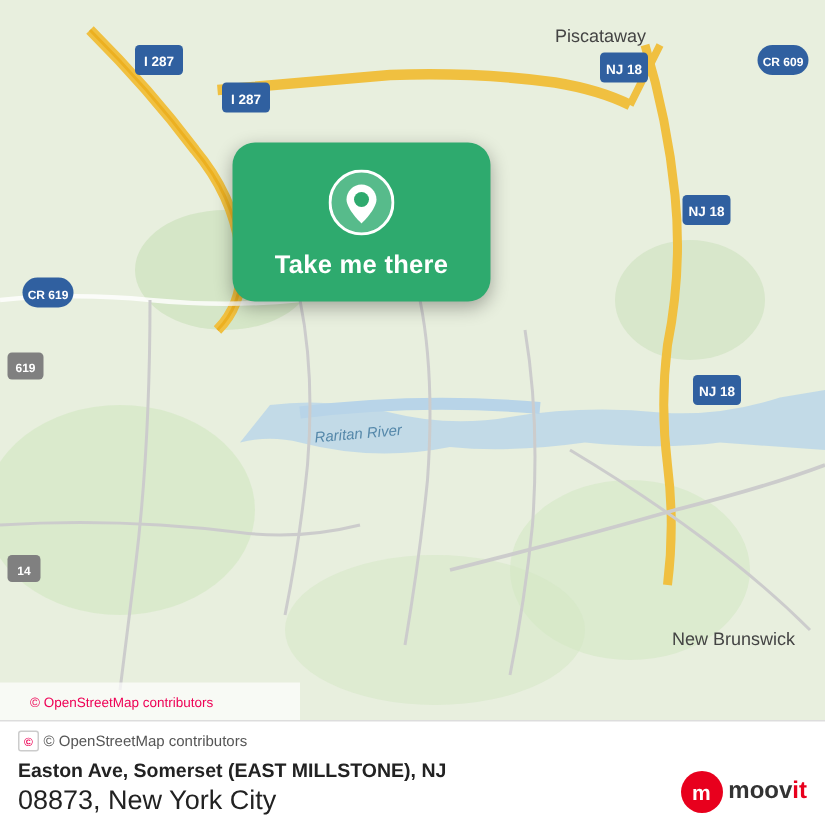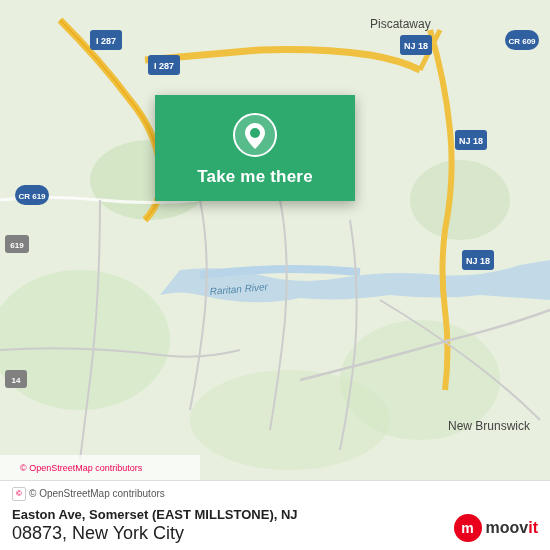--- a/index.html
+++ b/index.html
@@ -25,23 +25,23 @@
       position: absolute;
       top: 0; left: 0;
       width: 100%; height: 100%;
     }
 
     
     #location-card {
       position: absolute;
       top: 95px;
       left: 155px;
-      width: 200px;
+      width: 172px;
       background-color: #2eaa6e;
-      border-radius: 0;
+      border-radius: 15px;
       display: flex;
       flex-direction: column;
       align-items: center;
       padding: 18px 20px 14px;
       box-shadow: 0 4px 12px rgba(0,0,0,0.3);
     }
 
     #location-pin {
       width: 44px;
       height: 44px;

